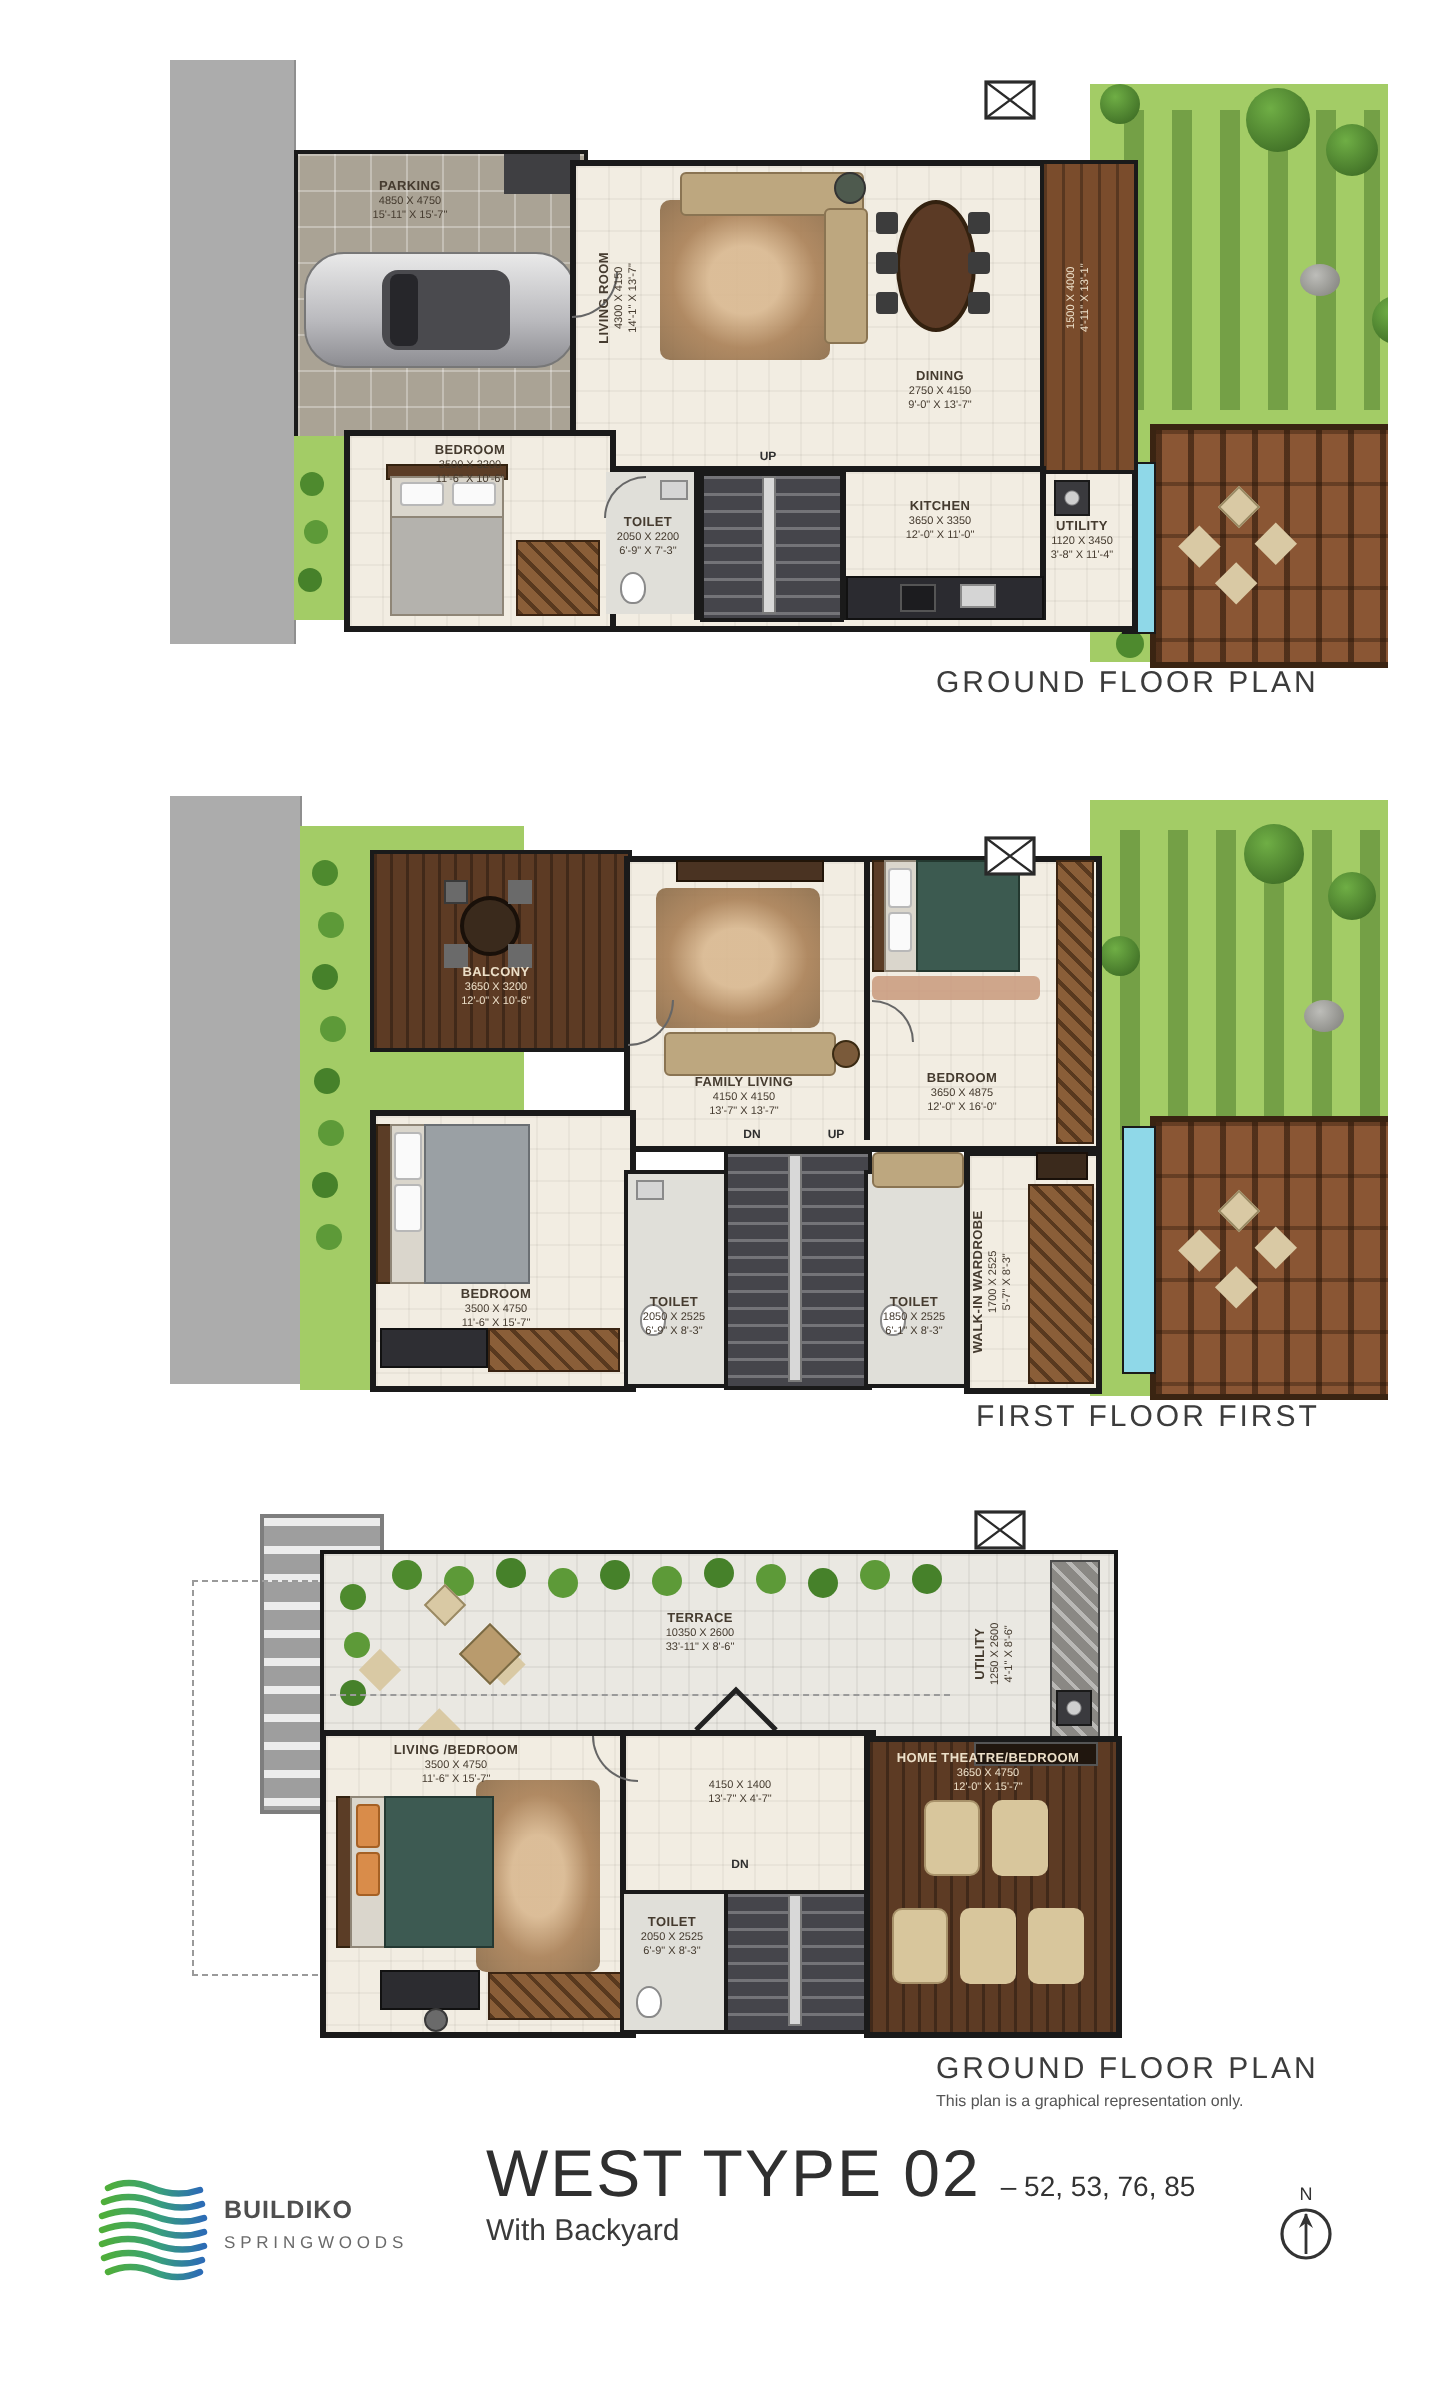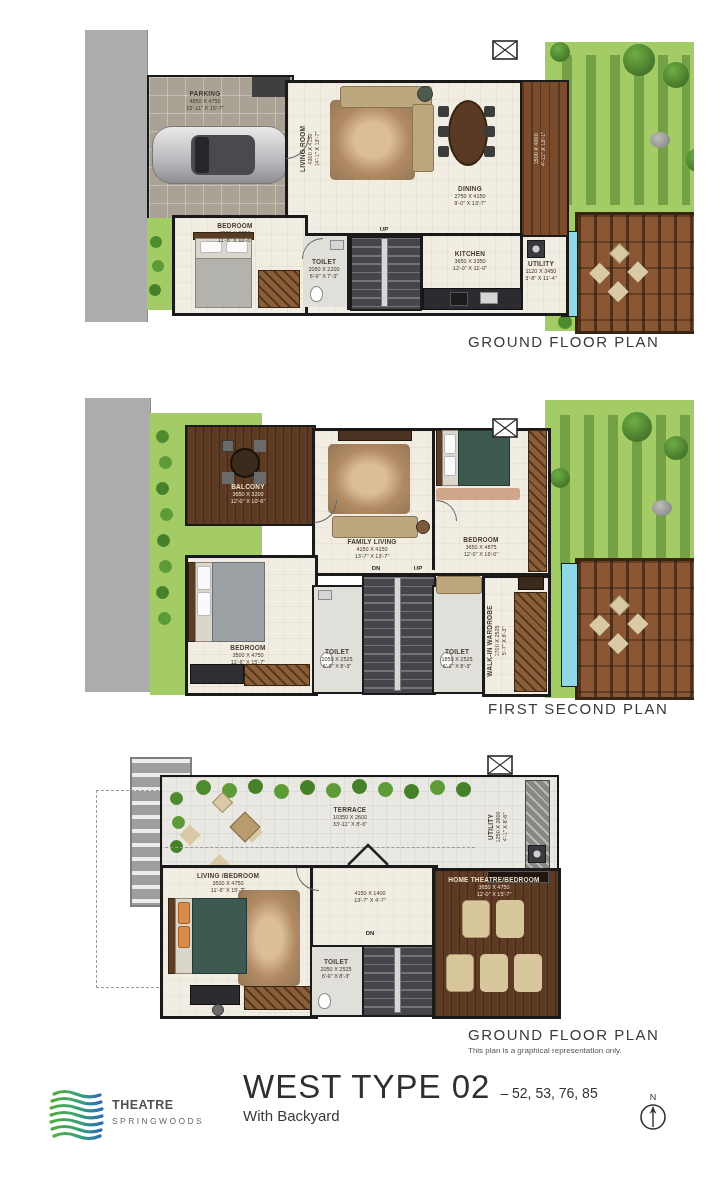--- a/index.html
+++ b/index.html
@@ -281,21 +281,21 @@
     <div class="abs rlabel" style="left:432px;top:648px;width:50px">
       <div class="rname">TOILET</div>
       <div class="rdim">1850 X 2525</div>
       <div class="rdim">6'-1" X 8'-3"</div>
     </div>
     <div class="abs rlabel vert" style="left:461px;top:630px;width:72px">
       <div class="rname">WALK-IN WARDROBE</div>
       <div class="rdim">1700 X 2525</div>
       <div class="rdim">5'-7" X 8'-3"</div>
     </div>
-    <div class="abs floor-title" style="left:488px;top:700px">FIRST SECOND PLAN</div>
+    <div class="abs floor-title" style="left:488px;top:700px">FIRST FLOOR FIRST</div>
   </div>
 
   <div>
     <div class="abs slats" style="left:130px;top:757px;width:58px;height:146px"></div>
     <div class="abs dashedbox" style="left:96px;top:790px;width:66px;height:196px"></div>
 
     <div class="abs" style="left:160px;top:775px;width:395px;height:128px;background:#eae8e2;border:2.5px solid #151515;background-image:linear-gradient(rgba(0,0,0,.05) 1px,rgba(0,0,0,0) 1px),linear-gradient(90deg,rgba(0,0,0,.05) 1px,rgba(0,0,0,0) 1px);background-size:14px 14px"></div>
     <div class="abs bush" style="left:196px;top:780px;width:15px;height:15px;box-shadow:26px 3px 0 #5d9a38,52px -1px 0 #46812a,78px 4px 0 #5d9a38,104px 0 0 #46812a,130px 3px 0 #5d9a38,156px -1px 0 #46812a,182px 2px 0 #5d9a38,208px 4px 0 #46812a,234px 0 0 #5d9a38,260px 2px 0 #46812a"></div>
     <div class="abs bush" style="left:170px;top:792px;width:13px;height:13px;box-shadow:2px 24px 0 #5d9a38,0 48px 0 #46812a"></div>
     <div class="abs pseat" style="left:215px;top:795px;width:13px;height:13px;transform:rotate(45deg);box-shadow:42px 0 0 #d9c9a4,0 46px 0 #d9c9a4,42px 46px 0 #d9c9a4"></div>
@@ -390,21 +390,21 @@
           <path d="M6 8 Q 16 3, 28 8 T 52 9"></path>
           <path d="M4 15 Q 16 10, 29 15 T 53 16"></path>
           <path d="M3 22 Q 16 17, 29 22 T 54 23"></path>
           <path d="M3 29 Q 16 24, 29 29 T 54 30"></path>
           <path d="M3 36 Q 16 31, 29 36 T 54 37"></path>
           <path d="M4 43 Q 16 38, 29 43 T 53 44"></path>
           <path d="M6 50 Q 17 45, 29 50 T 52 50"></path>
         </g>
       </svg>
     </div>
-    <div class="abs brandname" style="left:112px;top:1098px">THEATRE</div>
+    <div class="abs brandname" style="left:112px;top:1098px">BUILDIKO</div>
     <div class="abs brandsub" style="left:112px;top:1116px">SPRINGWOODS</div>
 
     <div class="abs" style="left:243px;top:1068px;width:360px">
       <div style="display:flex;align-items:baseline;gap:10px">
         <span class="bigtitle">WEST TYPE 02</span>
         <span class="units">– 52, 53, 76, 85</span>
       </div>
       <div class="subtitle" style="margin-top:1px">With Backyard</div>
     </div>
 

